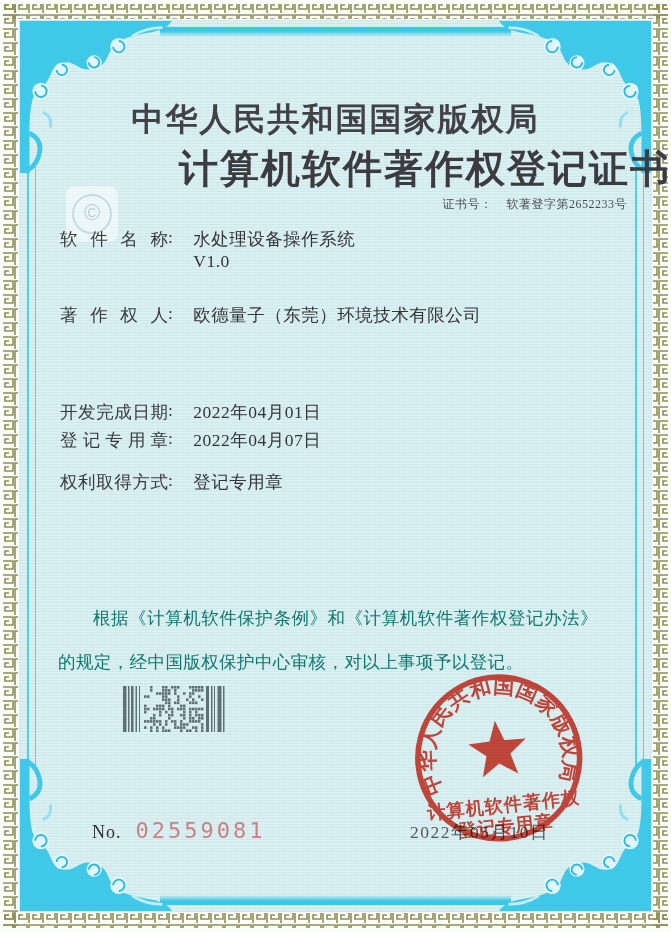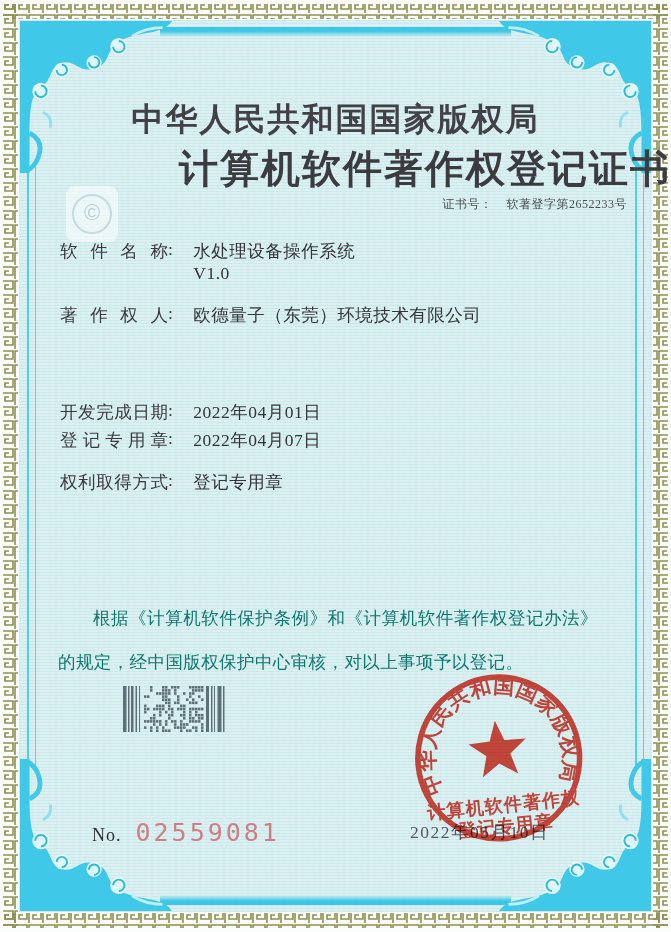--- a/index.html
+++ b/index.html
@@ -72,21 +72,21 @@
     font-size:17.5px; line-height:44px; color:#0f766e;
     text-indent:2em; letter-spacing:0.4px; margin:0; text-align:justify;
   }
 
   .barcode { position:absolute; left:123px; top:686px; width:104px; height:46px; z-index:4; opacity:.85; }
 
   .serial { position:absolute; left:92px; top:818px; z-index:4; white-space:nowrap; }
   .serial-prefix { font-size:18px; color:#2f2f33; letter-spacing:1px; }
   .serial-number {
     font-family:"DejaVu Sans Mono", monospace;
-    font-size:25px; color:#cd8084; letter-spacing:3px; margin-left:10px;
+    font-size:22px; color:#cd8084; letter-spacing:3px; margin-left:10px;
   }
 
   .issue-date {
     position:absolute; left:410px; top:820px; z-index:4;
     font-size:17.5px; color:#58585c; letter-spacing:1.5px;
   }
   .seal {
     position:absolute; left:403px; top:672px; width:192px; height:177px; z-index:5;
     mix-blend-mode:multiply; opacity:.92; transform:rotate(-6deg); pointer-events:none;
   }
@@ -182,21 +182,21 @@
     <div class="wm-circle">©</div>
   </div>
 
   <div class="authority">中华人民共和国国家版权局</div>
   <div class="cert-title">计算机软件著作权登记证书</div>
 
   <div class="cert-no">
     <span>证书号：</span><span class="cert-no-val">软著登字第2652233号</span>
   </div>
 
-  <div class="field" style="top:239px">
+  <div class="field" style="top:227px">
     <span class="flabel">软件名称</span><span class="fcolon">:</span>
     <span class="fvalue"><span>水处理设备操作系统</span><span class="fline2">V1.0</span></span>
   </div>
 
   <div class="field" style="top:303px">
     <span class="flabel">著作权人</span><span class="fcolon">:</span>
     <span class="fvalue">欧德量子（东莞）环境技术有限公司</span>
   </div>
 
   <div class="field" style="top:400px">

